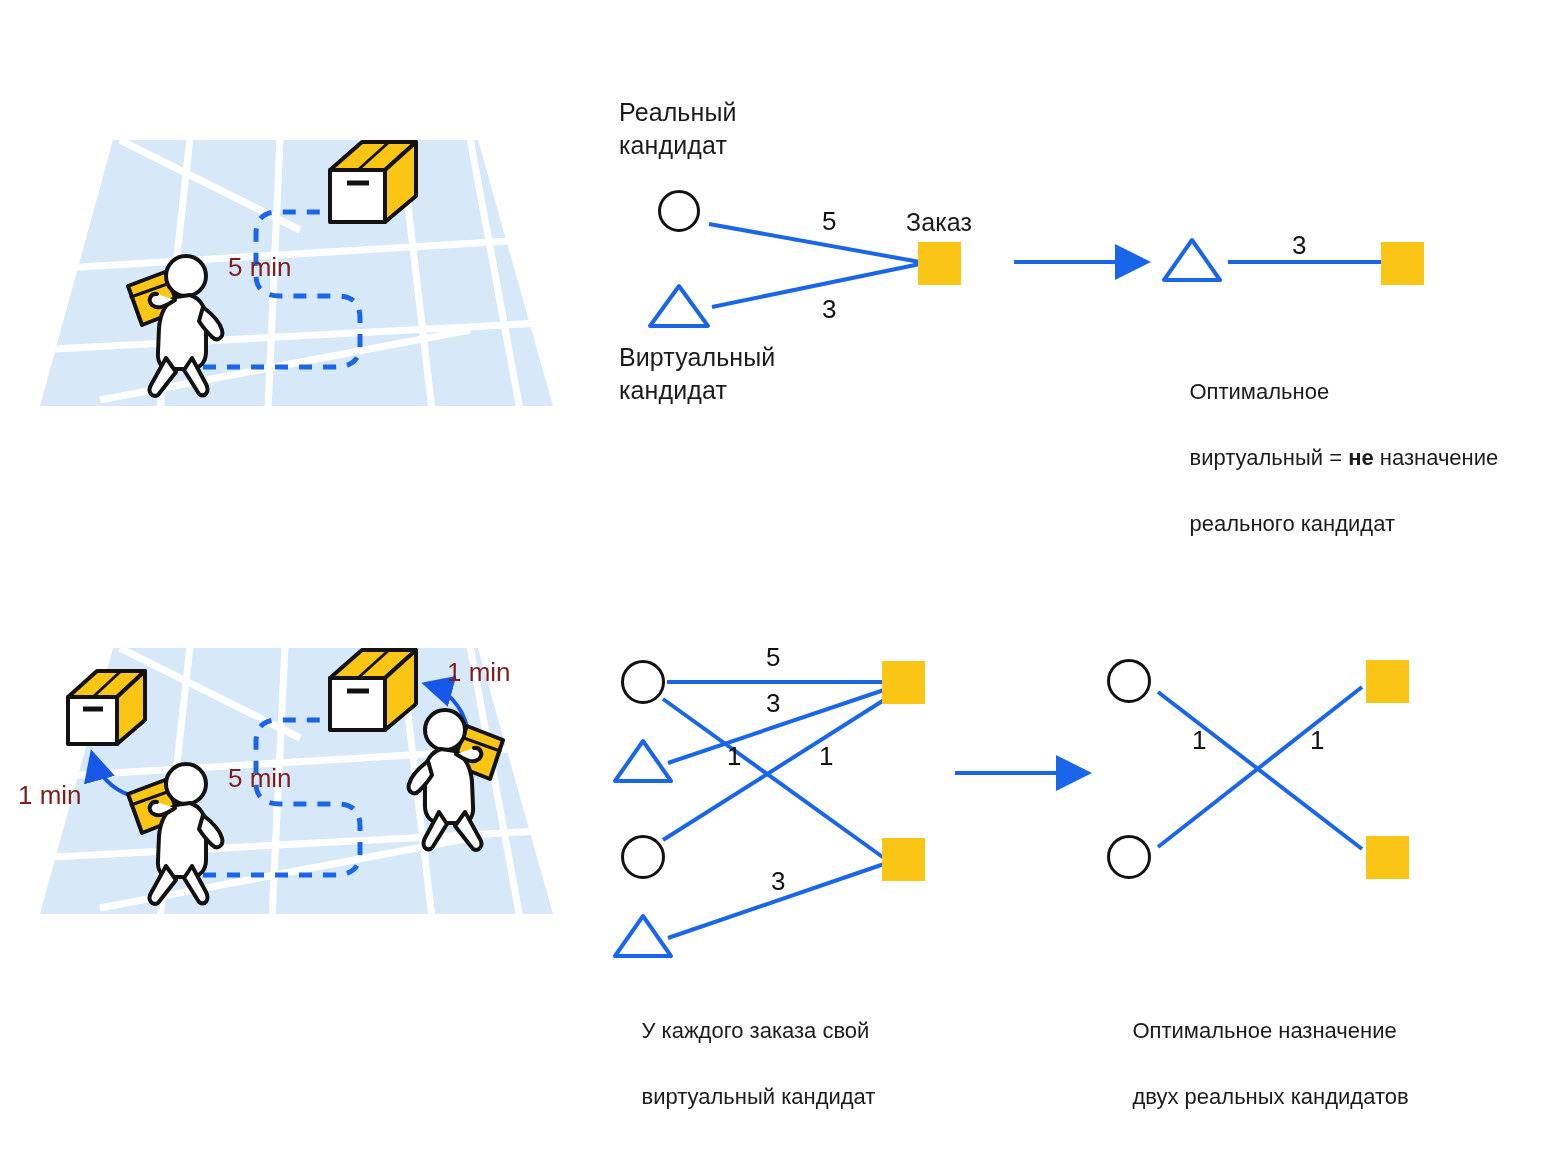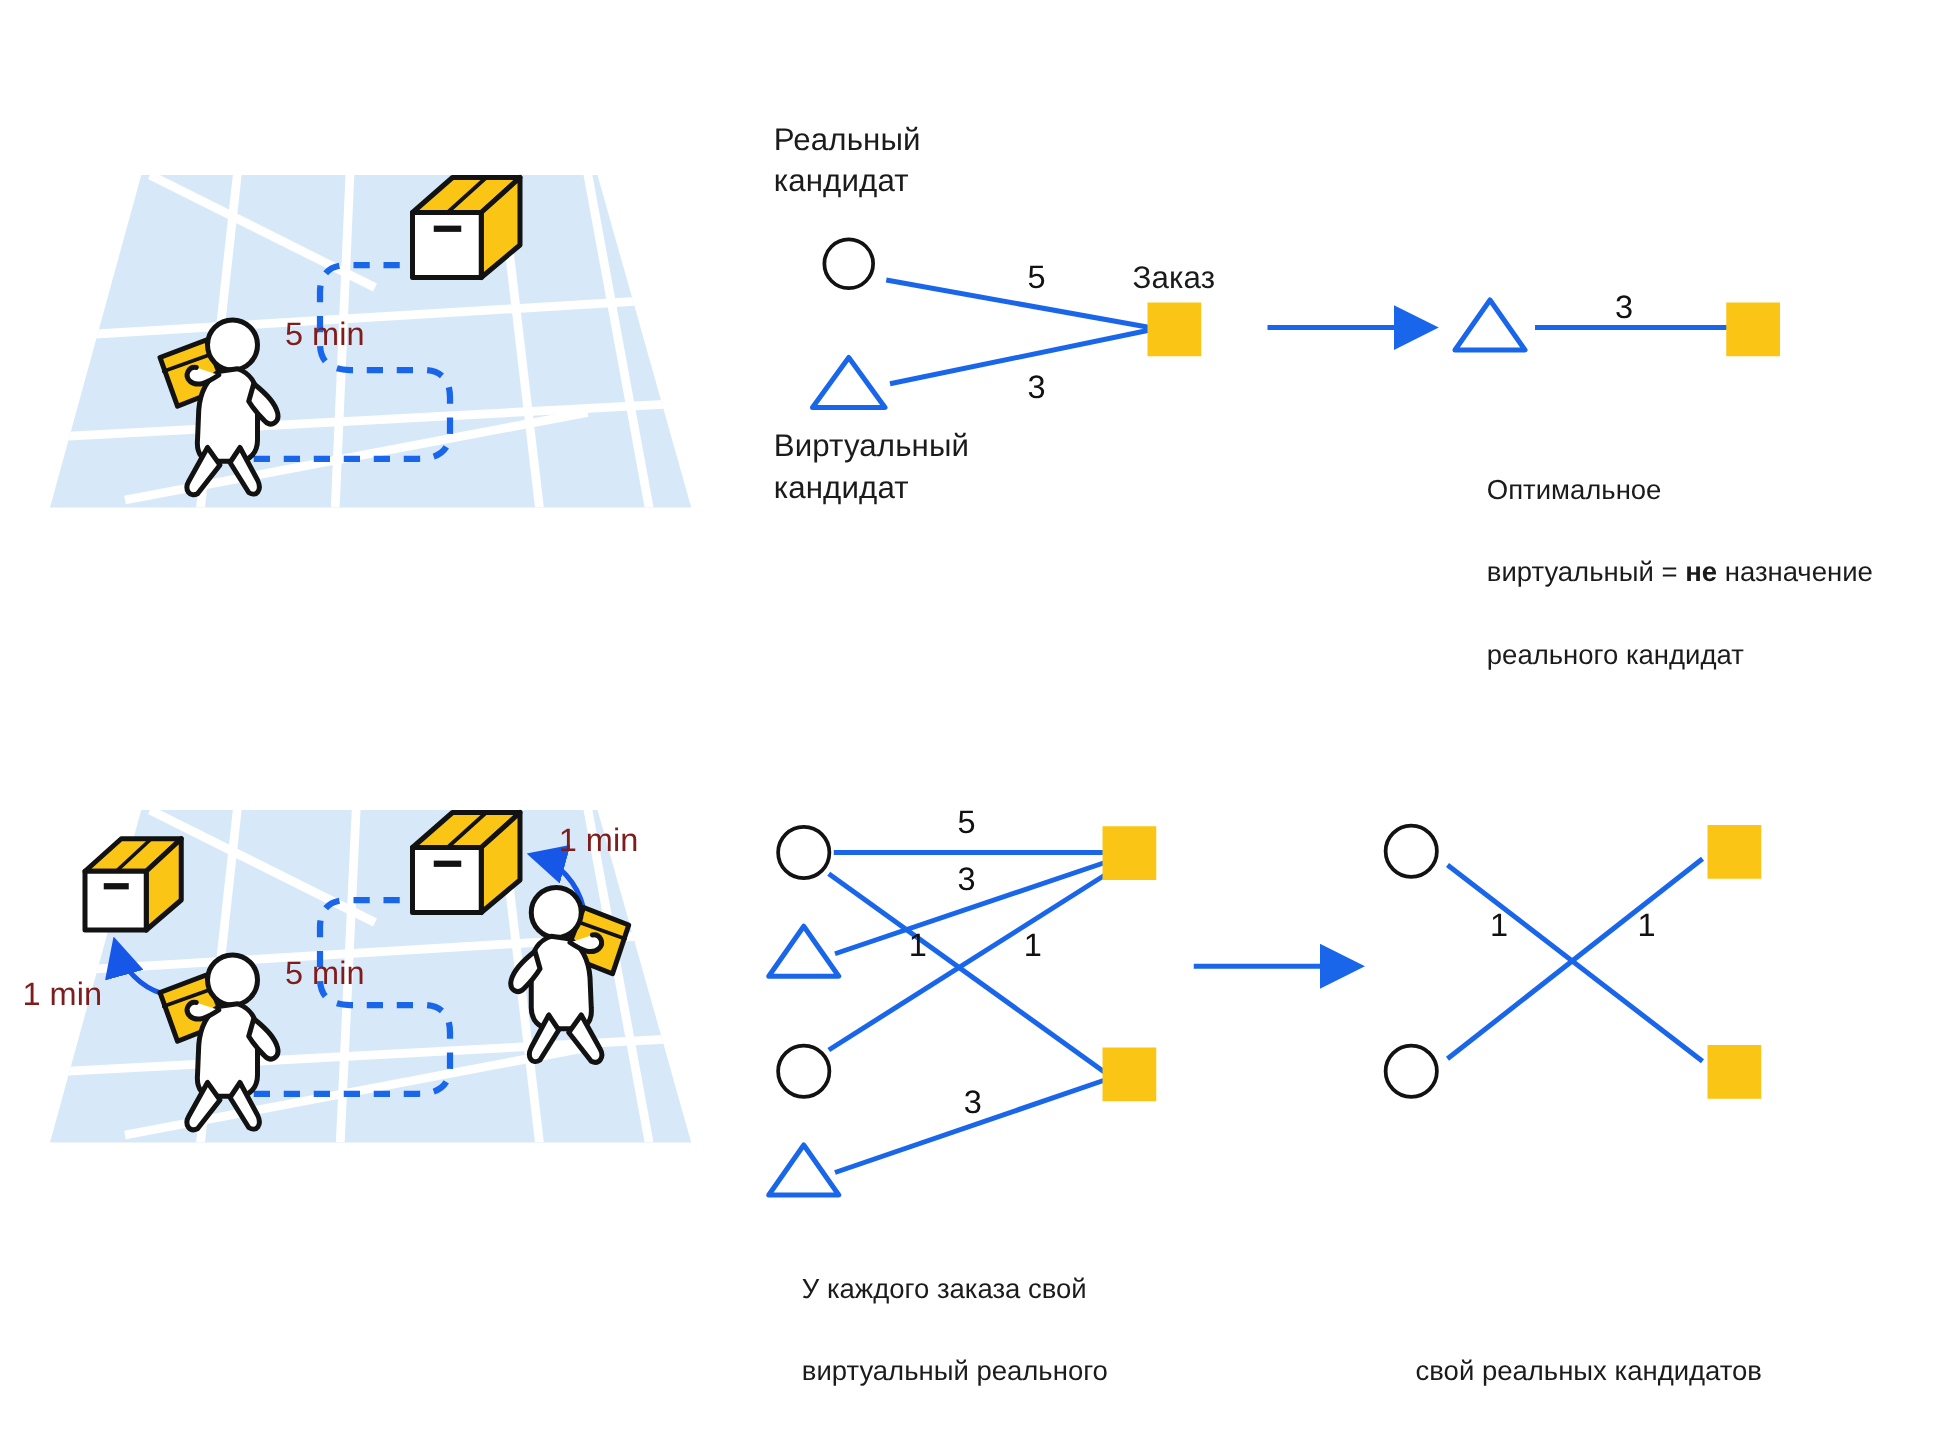--- a/index.html
+++ b/index.html
@@ -283,24 +283,24 @@
   <div class="mintxt" style="left:447px; top:659px;">1 min</div>
 
   <div class="weight" style="left:766px; top:644px;">5</div>
   <div class="weight" style="left:766px; top:690px;">3</div>
   <div class="weight" style="left:727px; top:743px;">1</div>
   <div class="weight" style="left:819px; top:743px;">1</div>
   <div class="weight" style="left:771px; top:868px;">3</div>
 
   <div class="caption" style="left:617px; top:981px; width:340px;">
     <span>У каждого заказа свой</span><br>
-    <span>виртуальный реального</span>
+    <span>виртуальный кандидат</span>
   </div>
 
   <div class="weight" style="left:1192px; top:727px;">1</div>
   <div class="weight" style="left:1310px; top:727px;">1</div>
 
   <div class="caption" style="left:1108px; top:981px; width:400px;">
-    <br>
-    <span>свой реальных кандидатов</span>
+    <span>Оптимальное назначение</span><br>
+    <span>двух реальных кандидатов</span>
   </div>
 
 </div>
 
 </body></html>

